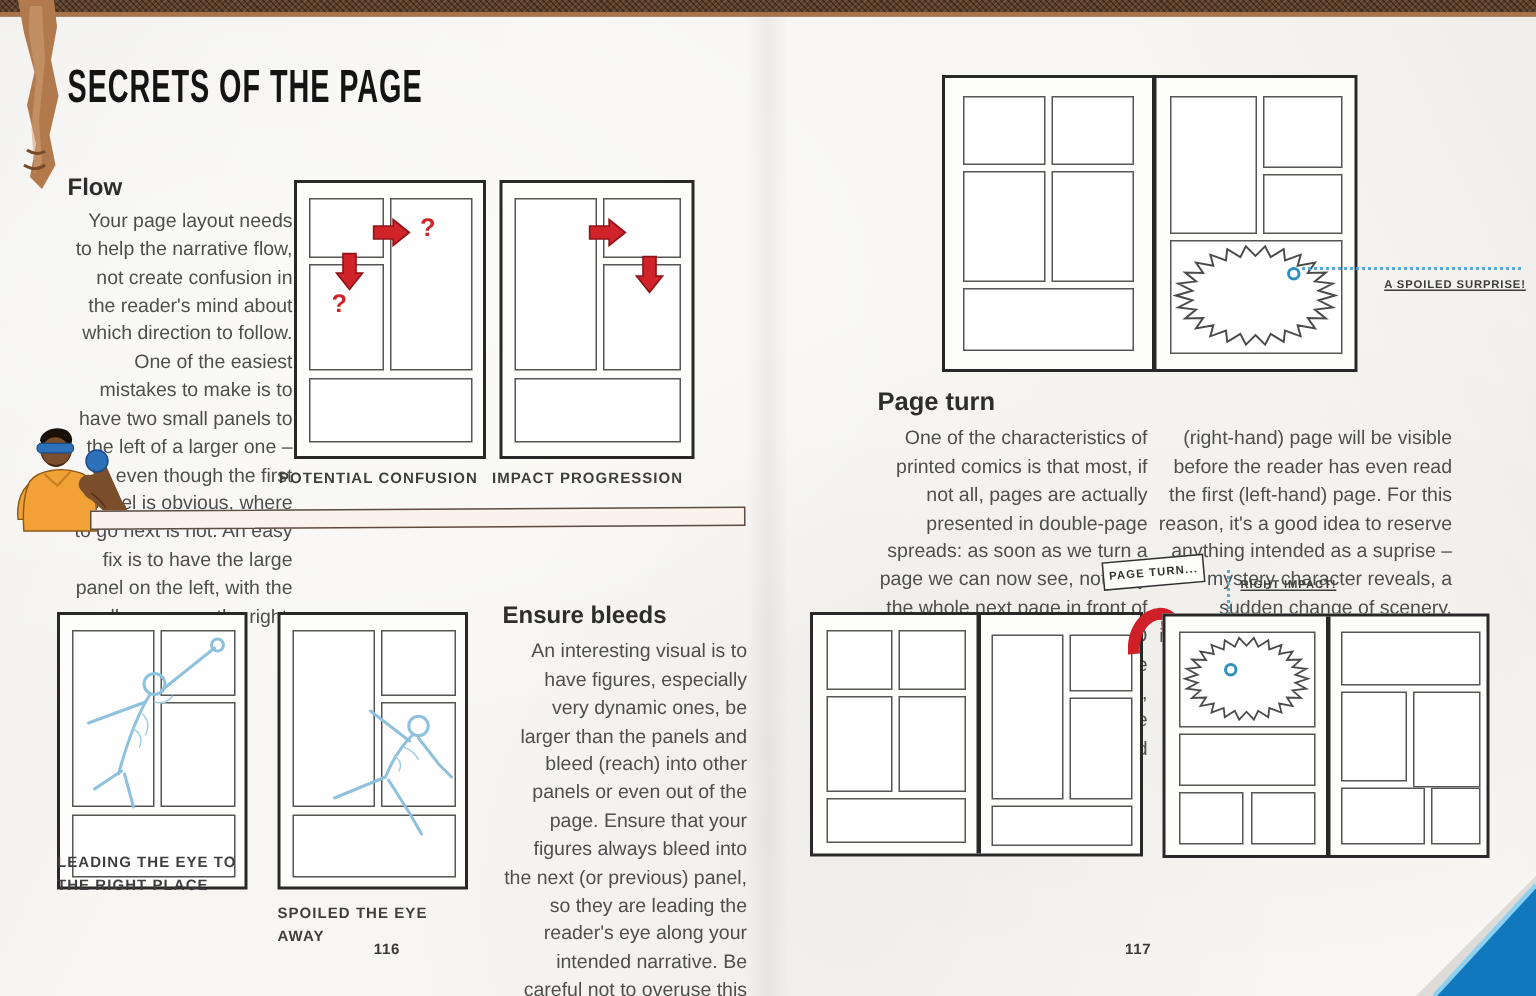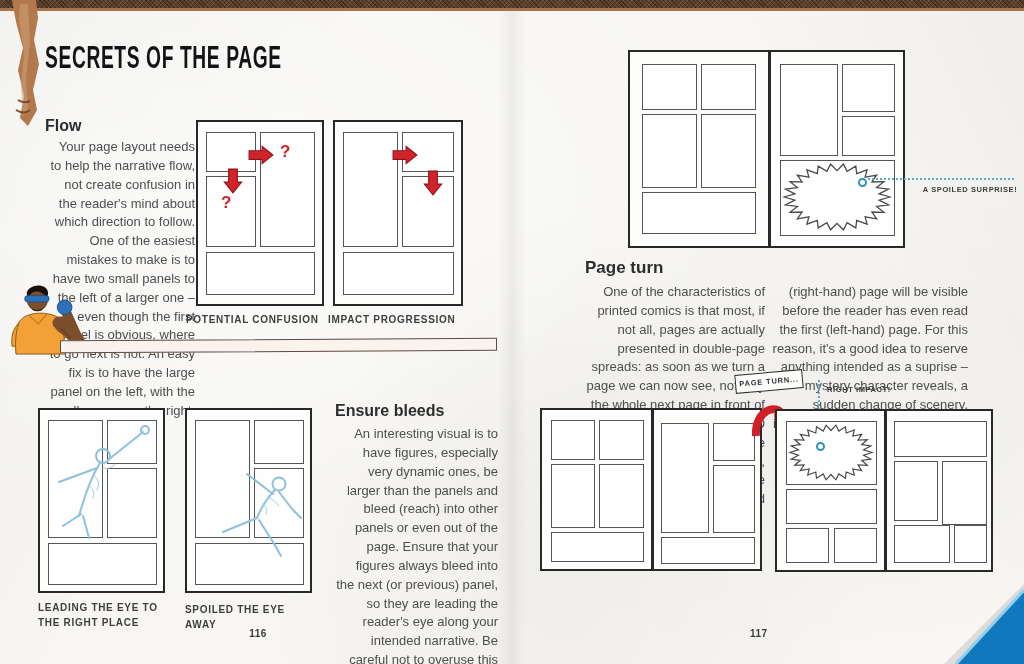--- a/index.html
+++ b/index.html
@@ -37,21 +37,21 @@
   .body{position:absolute; font-size:13px; line-height:1.45; color:#4e4e4e;text-align:right;}
   .pagebox{position:absolute; background:#fdfdfc; border:2px solid #282828;}
   .panel{position:absolute; background:#fefefe; border:1.5px solid #555;}
   .caption{position:absolute; font-size:10px; font-weight:bold; letter-spacing:.7px; color:#3e3e3e; line-height:1.5;}
   .qmark{position:absolute; color:#d1232a; font-weight:bold; font-size:17px;}
   .arrowsvg{position:absolute;}
   .divider{position:absolute; background:#282828;}
   .marker{position:absolute; width:9px; height:9px; border:2px solid #2e8fc0; border-radius:50%; background:rgba(255,255,255,.85);}
   .dot-h{position:absolute; border-top:2px dotted #5aa9d3;}
   .dot-v{position:absolute; border-left:2px dotted #5aa9d3;}
-  .ann{position:absolute; font-size:7.5px; font-weight:bold; letter-spacing:.6px; color:#3c3c3c; line-height:1.6; text-align:center;}
+  .ann{position:absolute; font-size:7.5px; font-weight:bold; letter-spacing:.6px; color:#3c3c3c; line-height:1.6; text-align:center;text-decoration:underline;}
   .pageturn-label{
     position:absolute; left:735px; top:372px; width:68px; height:19px;
     background:#fdfdfc; border:1.5px solid #2f2f2f; transform:rotate(-5deg);
     display:flex; align-items:center; justify-content:center;
     font-size:7.5px; font-weight:bold; letter-spacing:.8px; color:#333;
   }
   .pagenum{position:absolute; font-size:10px; font-weight:bold; color:#3a3a3a; letter-spacing:.5px;}
   .shelf{
     position:absolute; left:60px; top:339px; width:437px; height:13px;
     background:#faf2ec; border:1.5px solid #5c4c42; transform:rotate(-.35deg);
@@ -132,21 +132,21 @@
       <circle cx="58" cy="32" r="7" class="sketchline"></circle>
       <path d="M55,39 C48,50 40,70 34,92" class="sketchline"></path>
       <path d="M63,36 L98,8" class="sketchline"></path>
       <circle cx="100" cy="6" r="4" class="sketchline"></circle>
       <path d="M52,44 L14,58" class="sketchline"></path>
       <path d="M36,90 L18,102" class="sketchline"></path>
       <path d="M38,92 L44,114" class="sketchline"></path>
       <path d="M50,52 q6,6 2,14 M44,62 q7,4 4,12 M58,44 q8,2 12,-4" class="sketchthin"></path>
     </svg>
   </div>
-  <div class="caption" style="left:38px;top:600px;width:127px">LEADING THE EYE TO THE RIGHT PLACE</div>
+  <div class="caption" style="left:38px;top:568px;width:127px">LEADING THE EYE TO THE RIGHT PLACE</div>
 
   <div class="pagebox" style="left:185px;top:408px;width:127px;height:185px">
     <div class="panel" style="left:8px;top:10px;width:55px;height:118px"></div>
     <div class="panel" style="left:67px;top:10px;width:50px;height:44px"></div>
     <div class="panel" style="left:67px;top:58px;width:50px;height:70px"></div>
     <div class="panel" style="left:8px;top:133px;width:109px;height:42px"></div>
     <svg class="abs" style="left:30px;top:48px;width:100px;height:105px" viewBox="0 0 100 105">
       <circle cx="62" cy="26" r="6.5" class="sketchline"></circle>
       <path d="M58,32 C50,40 44,50 40,60" class="sketchline"></path>
       <path d="M56,36 L30,16" class="sketchline"></path>

